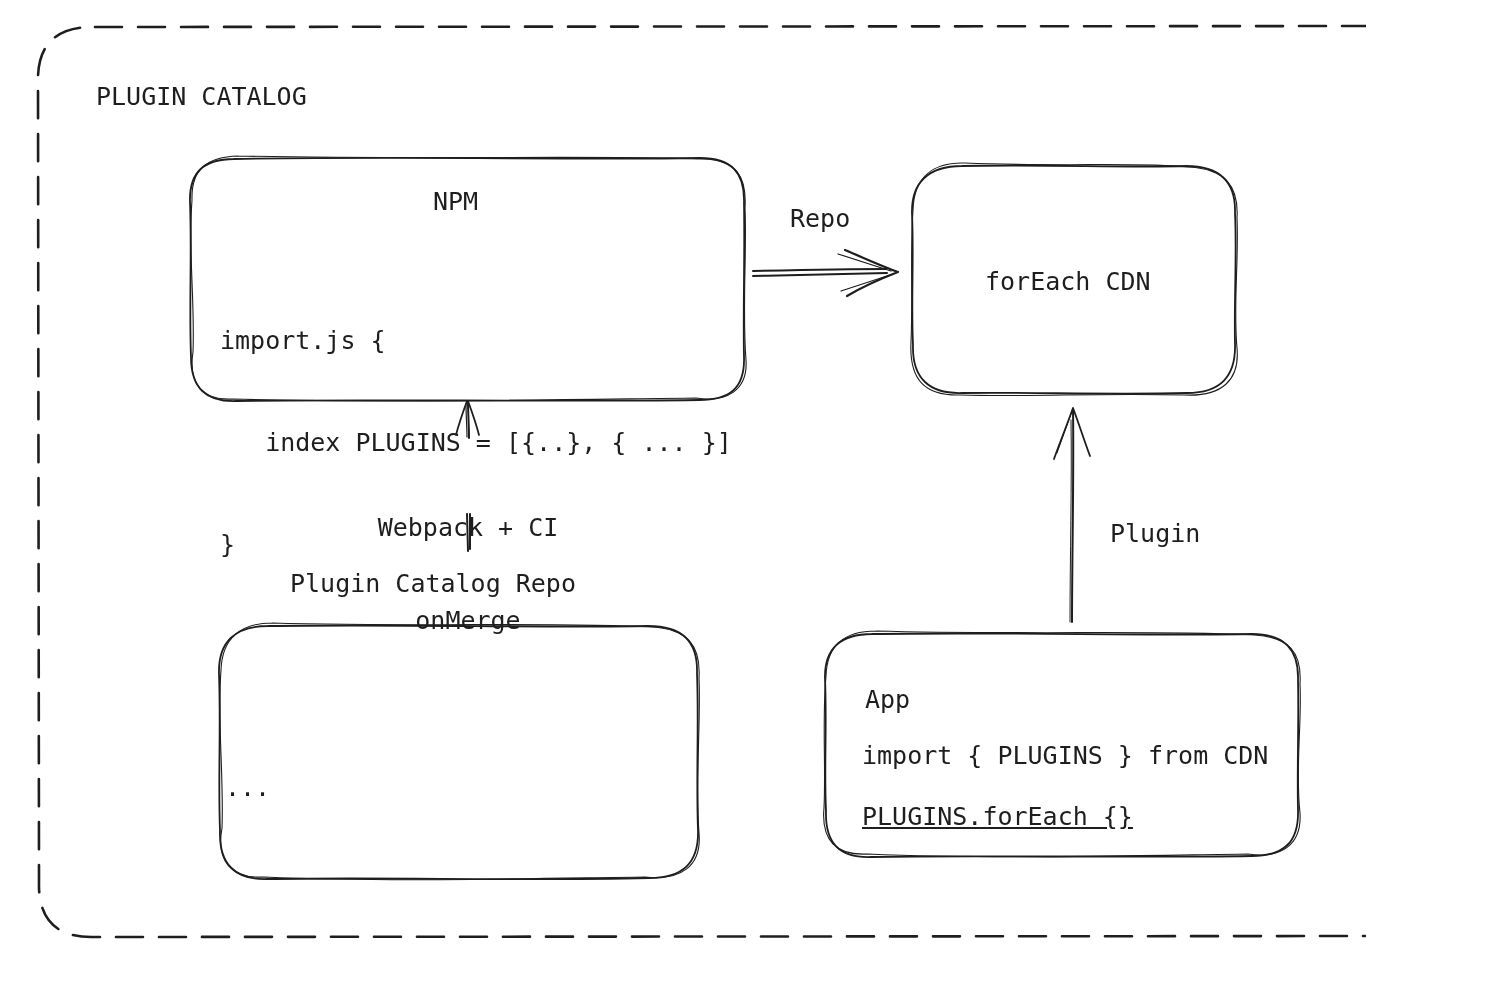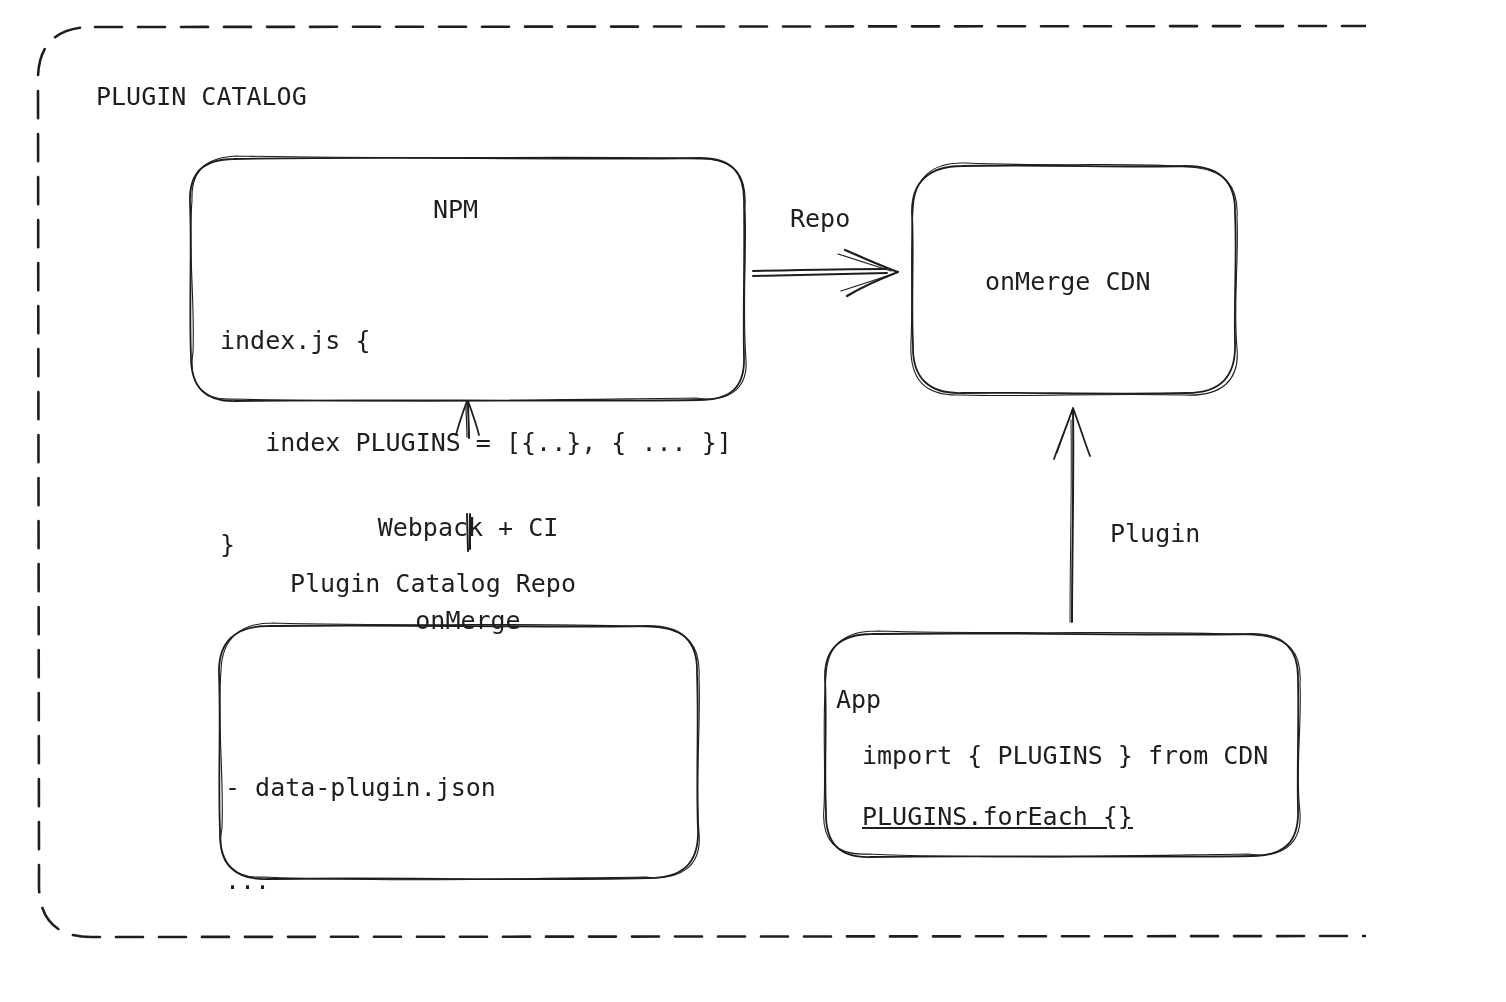--- a/index.html
+++ b/index.html
@@ -69,41 +69,40 @@
     <g>
       <path class="ink" stroke-width="2" d="M 1072,622 C 1072,560 1074,470 1073,409"></path>
       <path class="ink" stroke-width="1" d="M 1070,622 C 1070,560 1072,480 1071,420"></path>
       <path class="ink" stroke-width="1.8" d="M 1073,408 C 1067,425 1060,442 1054,459 M 1073,408 C 1079,424 1084,440 1090,456"></path>
       <path class="ink" stroke-width="1" d="M 1072,411 L 1057,453"></path>
     </g>
   </svg>
 
   <div class="lbl" style="left:96px;top:81px;">PLUGIN CATALOG</div>
 
-  <div class="lbl" style="left:433px;top:194px;">NPM</div>
+  <div class="lbl" style="left:433px;top:186px;">NPM</div>
   <div class="lbl code" style="left:220px;top:256px;">
-    <div>index.js {</div>
+    <div>import.js {</div>
     <div>   index PLUGINS = [{..}, { ... }]</div>
     <div>}</div>
   </div>
 
   <div class="lbl" style="left:790px;top:203px;">Repo</div>
 
-  <div class="lbl" style="left:985px;top:266px;">onMerge CDN</div>
+  <div class="lbl" style="left:985px;top:266px;">forEach CDN</div>
 
   <div class="lbl center" style="left:318px;top:450px;width:300px;">
     <div>Webpack + CI</div>
     <div>onMerge</div>
   </div>
 
   <div class="lbl" style="left:290px;top:568px;">Plugin Catalog Repo</div>
   <div class="lbl" style="left:225px;top:710px;">
-    <div>- data-plugin.json</div>
     <div>...</div>
   </div>
 
-  <div class="lbl" style="left:836px;top:684px;">App</div>
+  <div class="lbl" style="left:865px;top:684px;">App</div>
   <div class="lbl" style="left:862px;top:740px;text-align:center;">import { PLUGINS } from CDN</div>
   <div class="lbl" style="left:862px;top:801px;text-decoration:underline;">PLUGINS.forEach {}</div>
 
   <div class="lbl" style="left:1110px;top:518px;">Plugin</div>
 
 </div>
 
 </body></html>

